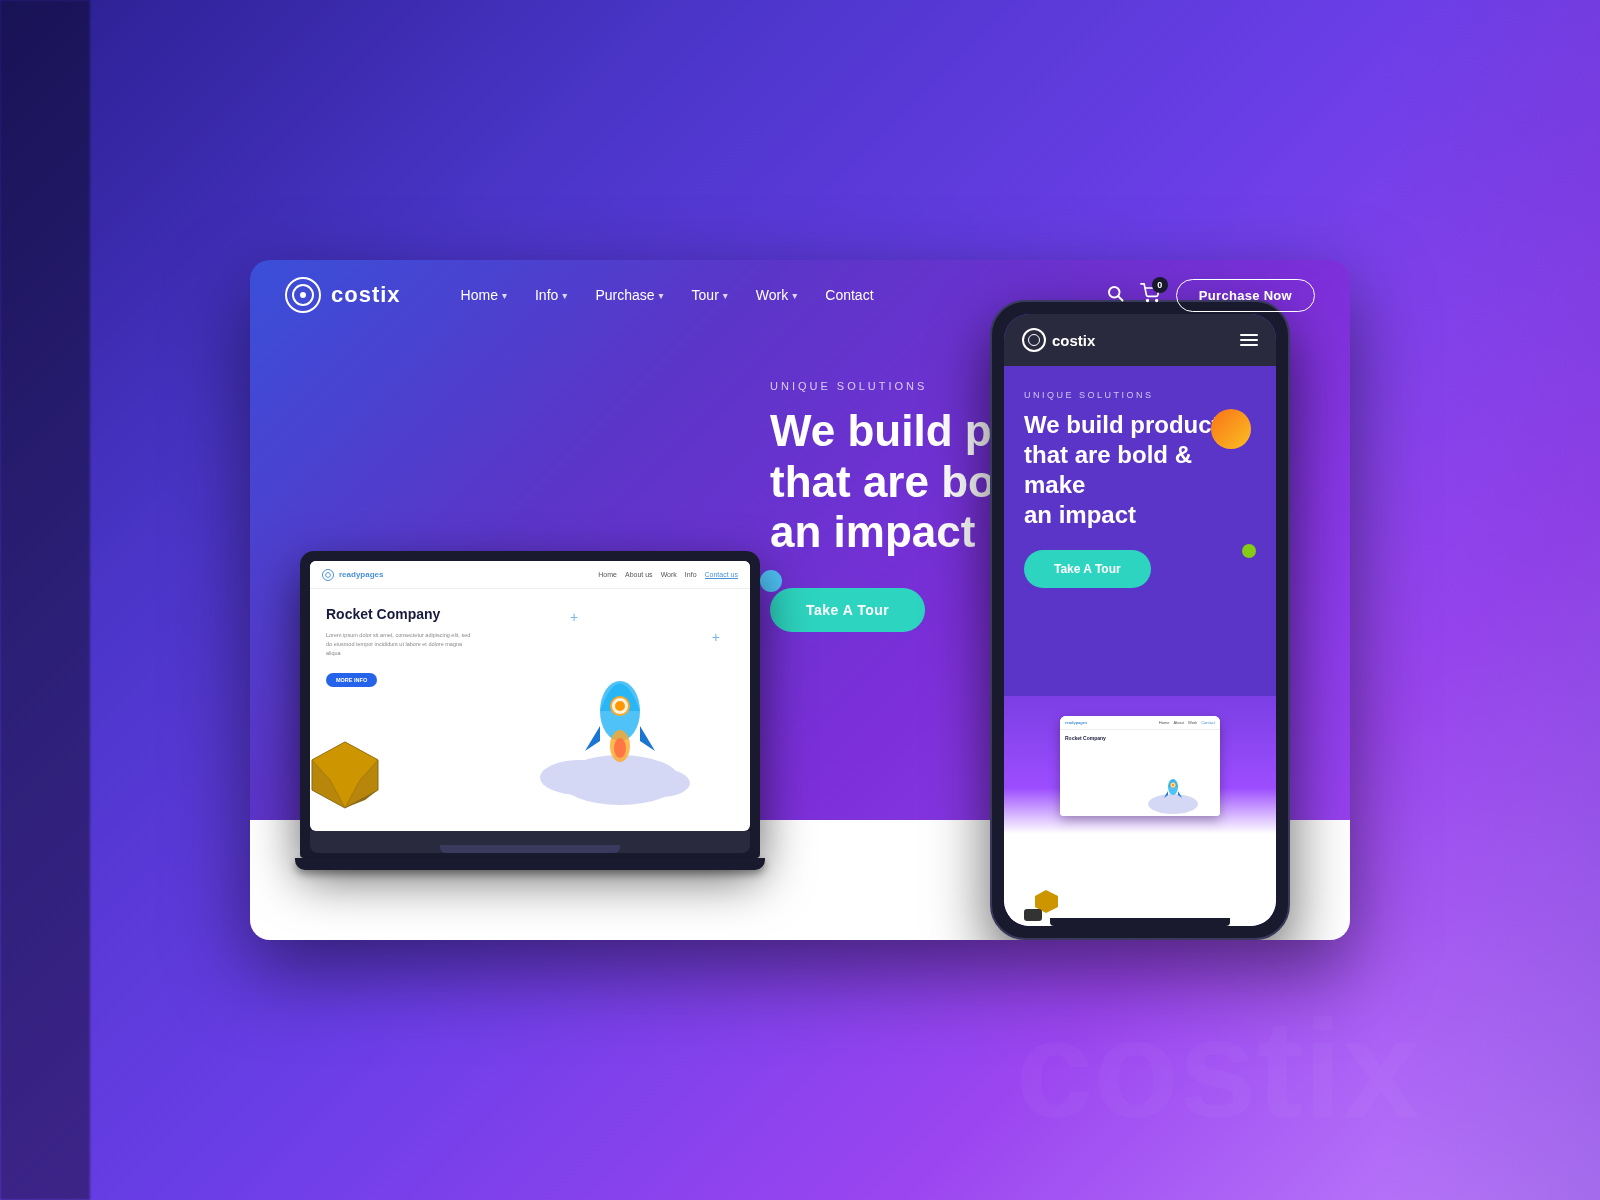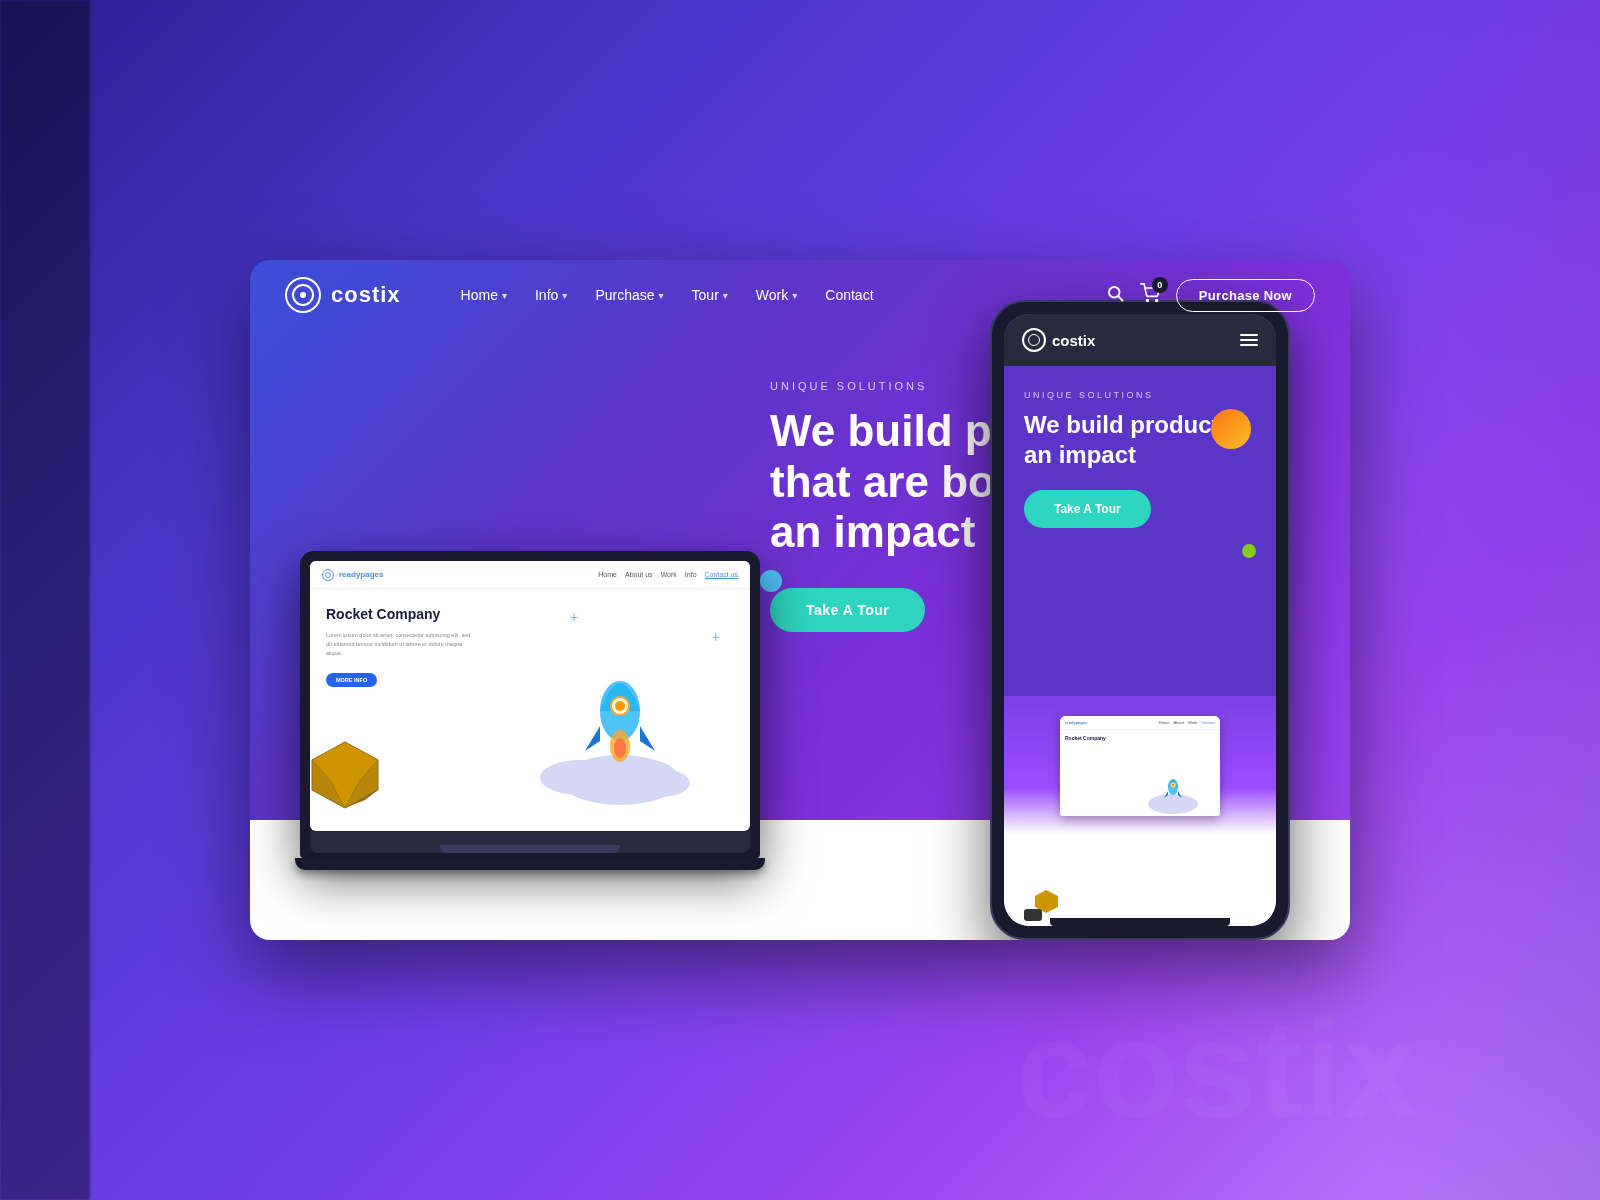--- a/index.html
+++ b/index.html
@@ -838,20 +838,21 @@
       </div>
 
       <div class="phone-dot-orange"></div>
 
       <div class="phone-dot-green"></div>
 
       <div class="phone-hero">
         <div class="phone-label">UNIQUE SOLUTIONS</div>
         <div class="phone-title">
           <div>We build products</div>
+          <div>that are bold &amp; make</div>
           <div>an impact</div>
         </div>
         <button class="phone-cta">Take A Tour</button>
       </div>
 
       <div class="phone-laptop-mini">
         <div class="phone-laptop-img">
 
           <div class="mini-screen">
             <div class="mini-screen-nav">

